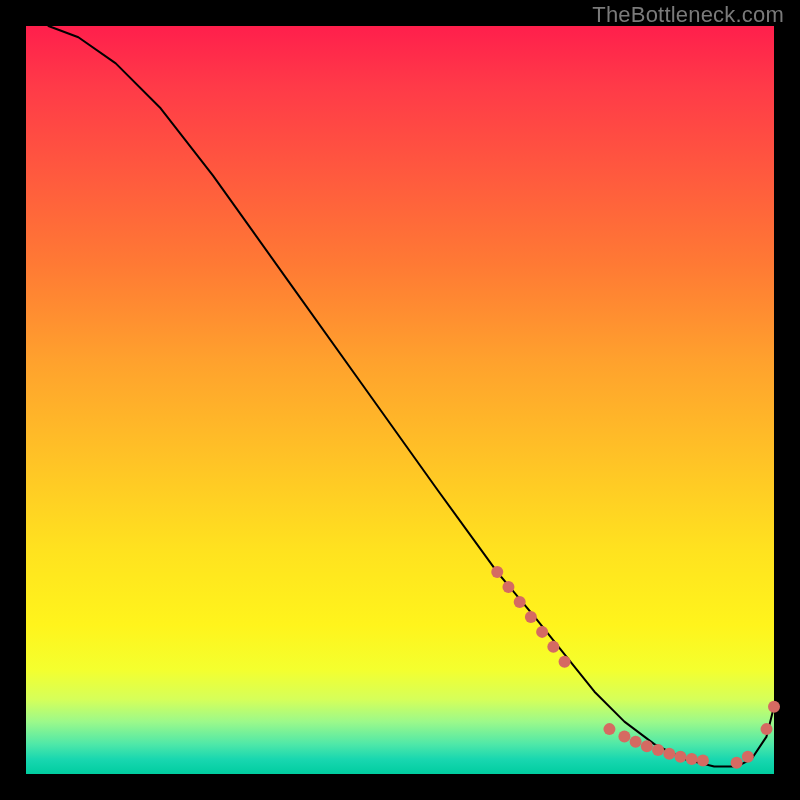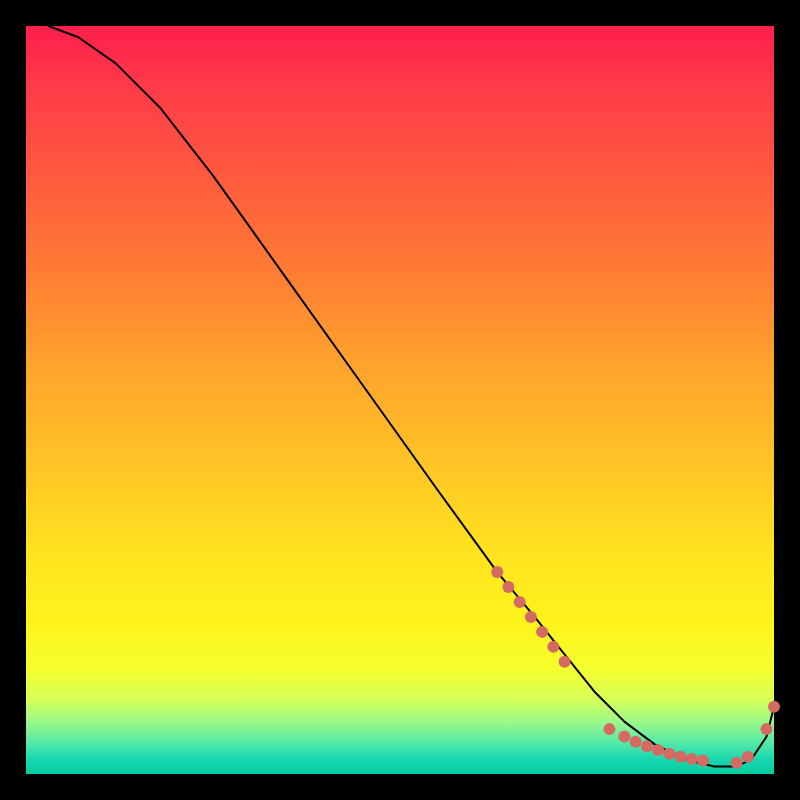--- a/index.html
+++ b/index.html
@@ -58,20 +58,21 @@
   }
   .dot {
     fill: #d56a62;
     stroke: none;
   }
 </style>
 </head>
 <body>
 
 <div class="frame">
+  <div class="watermark">TheBottleneck.com</div>
   <div class="plot-area">
     <svg class="chart" viewBox="0 0 748 748">
       <path class="curve" d="M22.44 0.00 L52.36 11.22 L89.76 37.40 L134.64 82.28 L187.00 149.60 L261.80 254.32 L336.60 359.04 L411.40 463.76 L471.24 546.04 L508.64 590.92 L538.56 628.32 L568.48 665.72 L598.40 695.64 L628.32 718.08 L658.24 733.04 L688.16 740.52 L710.60 740.52 L725.56 733.04 L740.52 710.60 L748.00 680.68"></path>
       <g>
           <circle cx="471.24" cy="546.04" r="6" class="dot"></circle>
           <circle cx="482.46" cy="561.00" r="6" class="dot"></circle>
           <circle cx="493.68" cy="575.96" r="6" class="dot"></circle>
           <circle cx="504.90" cy="590.92" r="6" class="dot"></circle>
           <circle cx="516.12" cy="605.88" r="6" class="dot"></circle>
           <circle cx="527.34" cy="620.84" r="6" class="dot"></circle>

